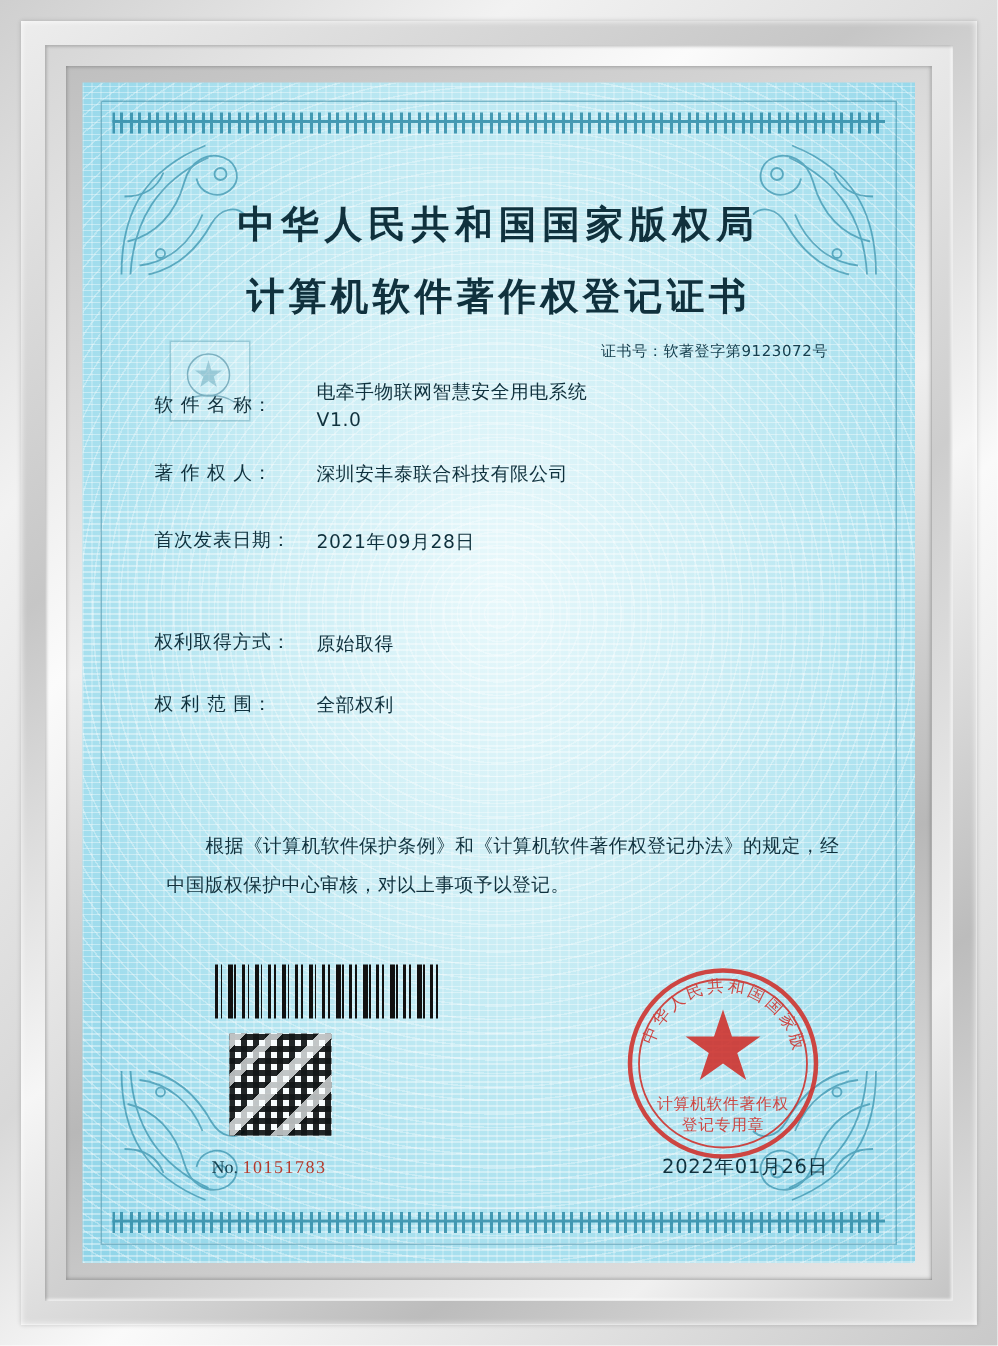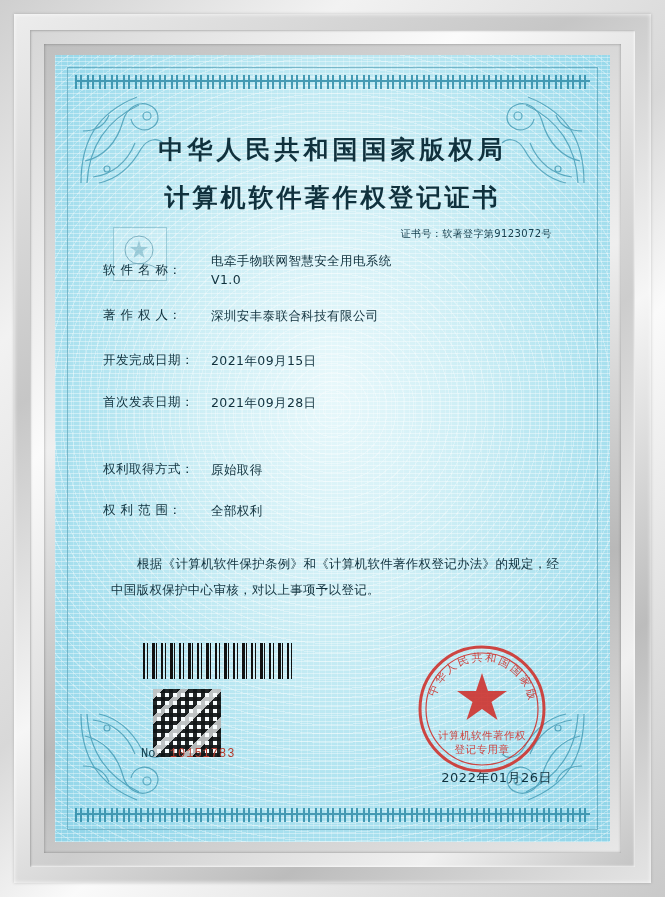--- a/index.html
+++ b/index.html
@@ -210,22 +210,22 @@
   }
   .qr-mask {
     position: absolute;
     inset: 0;
     background:
       linear-gradient(135deg, rgba(255,255,255,0.75) 0 8%, transparent 8% 20%, rgba(255,255,255,0.7) 20% 26%, transparent 26% 44%, rgba(255,255,255,0.75) 44% 52%, transparent 52% 70%, rgba(255,255,255,0.7) 70% 78%, transparent 78% 100%);
   }
 
   .serial {
     position: absolute;
-    left: 86px; top: 692px;
-    font-family: Liberation Mono, monospace;
+    left: 86px; top: 716px;
+    font-family: Liberation Serif, serif;
     font-size: 12px;
     color: #16414f;
   }
   .serial .num {
     color: #b43b2d;
     letter-spacing: 1px;
   }
   .issue-date {
     position: absolute;
     right: 58px; top: 714px;
@@ -334,24 +334,20 @@
             <div>电牵手物联网智慧安全用电系统</div>
             <div>V1.0</div>
           </div>
         </div>
 
         <div class="row" style="margin-bottom:26px;">
           <div class="lbl">著 作 权 人：</div>
           <div class="val">深圳安丰泰联合科技有限公司</div>
         </div>
 
-        <div class="row" style="margin-bottom:22px;">
-          <div class="lbl">开发完成日期：</div>
-          <div class="val">2021年09月15日</div>
-        </div>
 
         <div class="row" style="margin-bottom:22px;">
           <div class="lbl">首次发表日期：</div>
           <div class="val">2021年09月28日</div>
         </div>
 
         <div class="row" style="margin-bottom:22px;margin-top:48px;">
           <div class="lbl">权利取得方式：</div>
           <div class="val">原始取得</div>
         </div>

